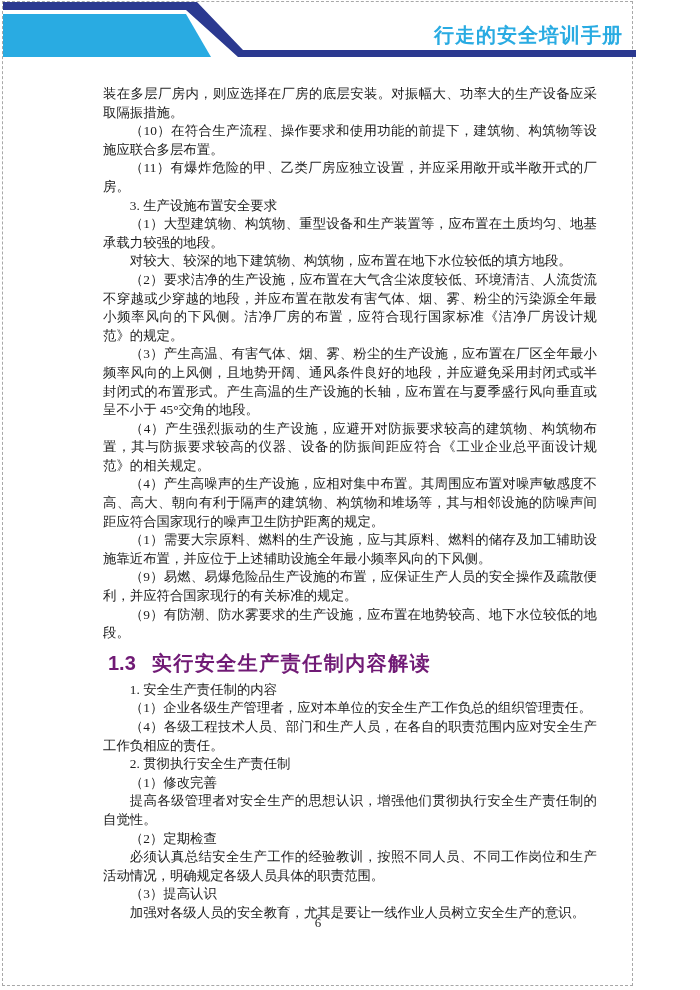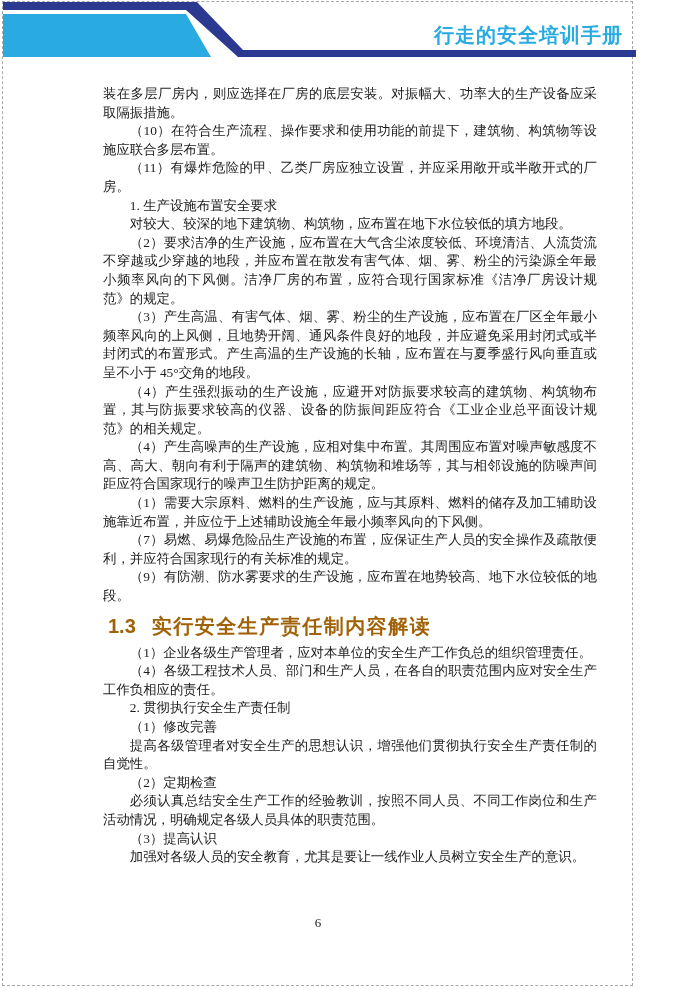--- a/index.html
+++ b/index.html
@@ -52,21 +52,21 @@
     line-height: 18.6px;
     color: var(--text-color);
     text-align: justify;
   }
   .para { margin: 0; text-indent: 2em; }
   .para.noindent { text-indent: 0; }
   .section-heading {
     font-family: "Liberation Sans", "DejaVu Sans", sans-serif;
     font-size: 20px;
     font-weight: bold;
-    color: #a16207;
+    color: #701a75;
     margin: 8px 0 6px 0;
     padding-left: 5px;
     letter-spacing: 1.5px;
     line-height: 24px;
     text-indent: 0;
   }
   .section-heading .sec-num { margin-right: 16px; letter-spacing: 0; }
   .page-footer {
     position: absolute;
     top: 915px;
@@ -89,34 +89,36 @@
       <path class="ribbon-dark" d="M3,2 L197,2 L243,50 L696,50 L696,57 L238,57 L186,10 L3,10 Z"></path>
       <path class="ribbon-cyan" d="M3,14 L186,14 L211,57 L3,57 Z"></path>
     </svg>
     <div class="header-title">行走的安全培训手册</div>
   </header>
 
   <main class="content">
     <p class="para noindent">装在多层厂房内，则应选择在厂房的底层安装。对振幅大、功率大的生产设备应采取隔振措施。</p>
     <p class="para">（10）在符合生产流程、操作要求和使用功能的前提下，建筑物、构筑物等设施应联合多层布置。</p>
     <p class="para">（11）有爆炸危险的甲、乙类厂房应独立设置，并应采用敞开或半敞开式的厂房。</p>
-    <p class="para">1. 生产设施布置安全要求</p>
+    <p class="para">3. 生产设施布置安全要求</p>
+    <p class="para">（1）大型建筑物、构筑物、重型设备和生产装置等，应布置在土质均匀、地基承载力较强的地段。</p>
     <p class="para">对较大、较深的地下建筑物、构筑物，应布置在地下水位较低的填方地段。</p>
     <p class="para">（2）要求洁净的生产设施，应布置在大气含尘浓度较低、环境清洁、人流货流不穿越或少穿越的地段，并应布置在散发有害气体、烟、雾、粉尘的污染源全年最小频率风向的下风侧。洁净厂房的布置，应符合现行国家标准《洁净厂房设计规范》的规定。</p>
     <p class="para">（3）产生高温、有害气体、烟、雾、粉尘的生产设施，应布置在厂区全年最小频率风向的上风侧，且地势开阔、通风条件良好的地段，并应避免采用封闭式或半封闭式的布置形式。产生高温的生产设施的长轴，应布置在与夏季盛行风向垂直或呈不小于 45°交角的地段。</p>
     <p class="para">（4）产生强烈振动的生产设施，应避开对防振要求较高的建筑物、构筑物布置，其与防振要求较高的仪器、设备的防振间距应符合《工业企业总平面设计规范》的相关规定。</p>
     <p class="para">（4）产生高噪声的生产设施，应相对集中布置。其周围应布置对噪声敏感度不高、高大、朝向有利于隔声的建筑物、构筑物和堆场等，其与相邻设施的防噪声间距应符合国家现行的噪声卫生防护距离的规定。</p>
     <p class="para">（1）需要大宗原料、燃料的生产设施，应与其原料、燃料的储存及加工辅助设施靠近布置，并应位于上述辅助设施全年最小频率风向的下风侧。</p>
-    <p class="para">（7）易燃、易爆危险品生产设施的布置，应保证生产人员的安全操作及疏散便利，并应符合国家现行的有关标准的规定。</p>
+    <p class="para">（9）易燃、易爆危险品生产设施的布置，应保证生产人员的安全操作及疏散便利，并应符合国家现行的有关标准的规定。</p>
     <p class="para">（9）有防潮、防水雾要求的生产设施，应布置在地势较高、地下水位较低的地段。</p>
 
     <h2 class="section-heading">
       <span class="sec-num">1.3</span><span>实行安全生产责任制内容解读</span>
     </h2>
 
+    <p class="para">1. 安全生产责任制的内容</p>
     <p class="para">（1）企业各级生产管理者，应对本单位的安全生产工作负总的组织管理责任。</p>
     <p class="para">（4）各级工程技术人员、部门和生产人员，在各自的职责范围内应对安全生产工作负相应的责任。</p>
     <p class="para">2. 贯彻执行安全生产责任制</p>
     <p class="para">（1）修改完善</p>
     <p class="para">提高各级管理者对安全生产的思想认识，增强他们贯彻执行安全生产责任制的自觉性。</p>
     <p class="para">（2）定期检查</p>
     <p class="para">必须认真总结安全生产工作的经验教训，按照不同人员、不同工作岗位和生产活动情况，明确规定各级人员具体的职责范围。</p>
     <p class="para">（3）提高认识</p>
     <p class="para">加强对各级人员的安全教育，尤其是要让一线作业人员树立安全生产的意识。</p>
 

